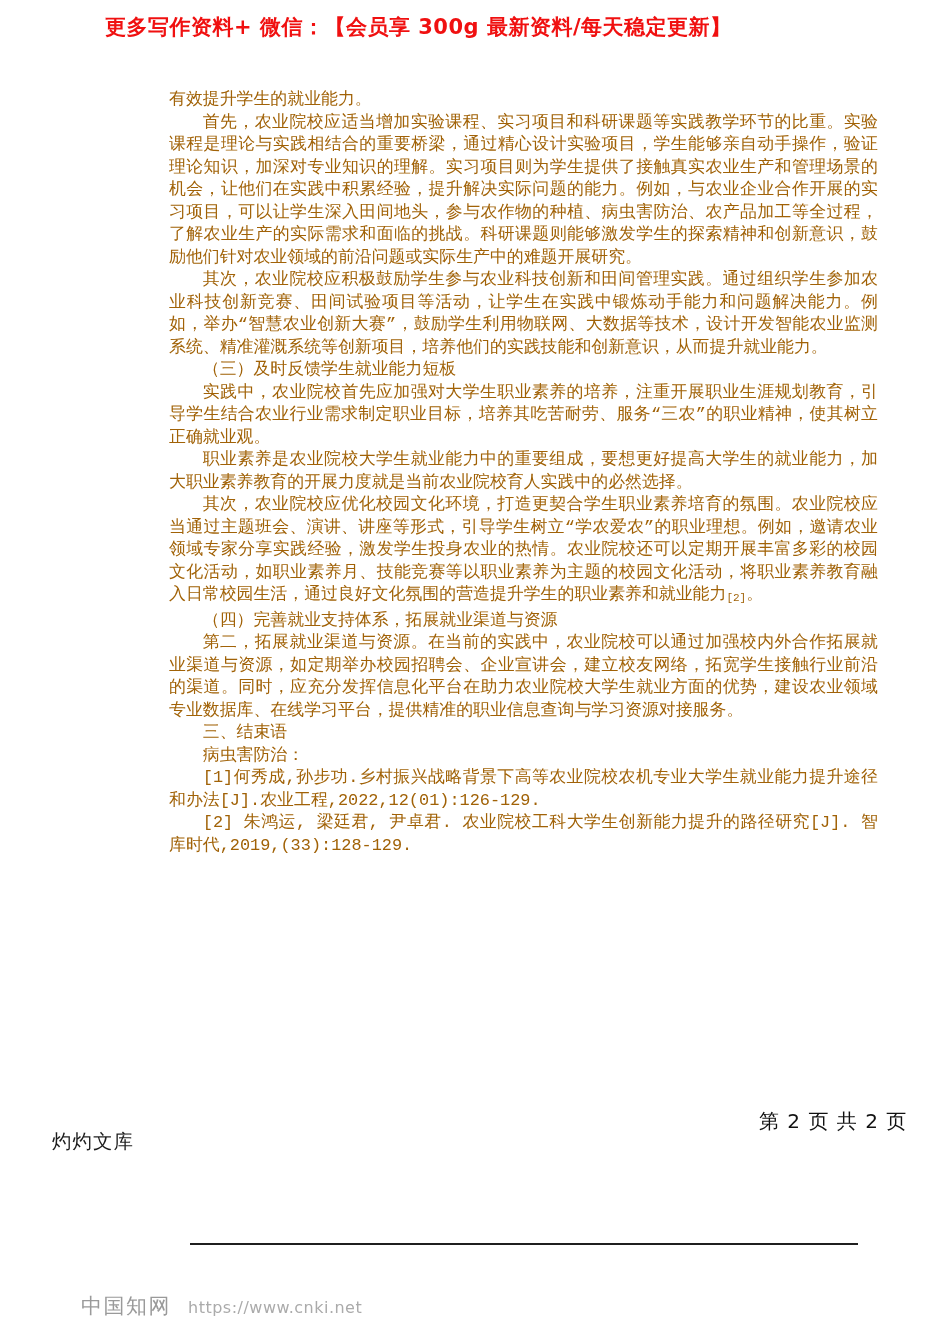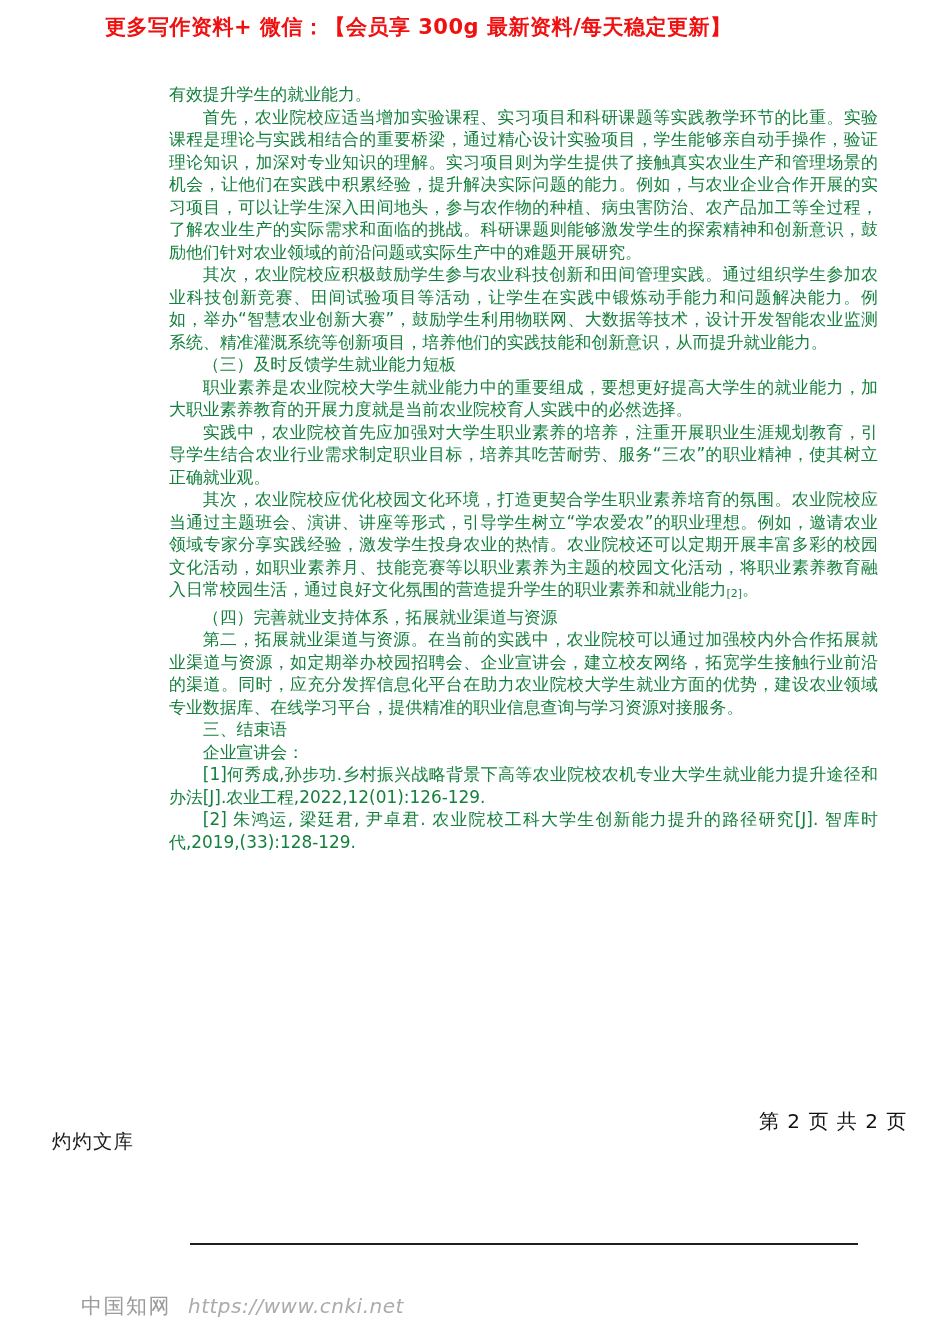--- a/index.html
+++ b/index.html
@@ -18,26 +18,27 @@
     top: 13px;
     font-size: 21px;
     font-weight: 700;
     color: #f01010;
     letter-spacing: 0.5px;
     white-space: nowrap;
   }
   .doc-body {
     position: absolute;
     left: 121px;
-    top: 83px;
+    top: 89px;
     width: 709px;
     font-size: 16.9px;
     line-height: 22.5px;
-    color: #15803d;
+    color: #a16207;
     text-align: justify;
+    font-family: Liberation Mono, monospace;
   }
   .para { margin: 0; padding: 0; }
   .para.indent { text-indent: 2em; }
   .cite {
     font-size: 11px;
     vertical-align: -2px;
   }
   .page-num {
     position: absolute;
     left: 711px;
@@ -72,46 +73,45 @@
     align-items: baseline;
     white-space: nowrap;
     text-align: right;
   }
   .cnki-name {
     font-size: 21px;
     color: #9a9a9a;
     letter-spacing: 1.5px;
   }
   .cnki-url {
-    font-size: 20px;
+    font-size: 16px;
     color: #ababab;
     margin-left: 17px;
     letter-spacing: 0.5px;
-    font-style: italic;
   }
 </style>
 </head>
 <body>
 
 <div class="page">
 
   <div class="banner" style="color: rgb(240, 16, 16);">更多写作资料+ 微信：【会员享 300g 最新资料/每天稳定更新】</div>
 
   <div class="doc-body">
       <p class="para"><span>有效提升学生的就业能力。</span></p>
       <p class="para indent"><span>首先，农业院校应适当增加实验课程、实习项目和科研课题等实践教学环节的比重。实验课程是理论与实践相结合的重要桥梁，通过精心设计实验项目，学生能够亲自动手操作，验证理论知识，加深对专业知识的理解。实习项目则为学生提供了接触真实农业生产和管理场景的机会，让他们在实践中积累经验，提升解决实际问题的能力。例如，与农业企业合作开展的实习项目，可以让学生深入田间地头，参与农作物的种植、病虫害防治、农产品加工等全过程，了解农业生产的实际需求和面临的挑战。科研课题则能够激发学生的探索精神和创新意识，鼓励他们针对农业领域的前沿问题或实际生产中的难题开展研究。</span></p>
       <p class="para indent"><span>其次，农业院校应积极鼓励学生参与农业科技创新和田间管理实践。通过组织学生参加农业科技创新竞赛、田间试验项目等活动，让学生在实践中锻炼动手能力和问题解决能力。例如，举办“智慧农业创新大赛”，鼓励学生利用物联网、大数据等技术，设计开发智能农业监测系统、精准灌溉系统等创新项目，培养他们的实践技能和创新意识，从而提升就业能力。</span></p>
       <p class="para indent"><span>（三）及时反馈学生就业能力短板</span></p>
+      <p class="para indent"><span>实践中，农业院校首先应加强对大学生职业素养的培养，注重开展职业生涯规划教育，引导学生结合农业行业需求制定职业目标，培养其吃苦耐劳、服务“三农”的职业精神，使其树立正确就业观。</span></p>
       <p class="para indent"><span>职业素养是农业院校大学生就业能力中的重要组成，要想更好提高大学生的就业能力，加大职业素养教育的开展力度就是当前农业院校育人实践中的必然选择。</span></p>
-      <p class="para indent"><span>实践中，农业院校首先应加强对大学生职业素养的培养，注重开展职业生涯规划教育，引导学生结合农业行业需求制定职业目标，培养其吃苦耐劳、服务“三农”的职业精神，使其树立正确就业观。</span></p>
       <p class="para indent"><span>其次，农业院校应优化校园文化环境，打造更契合学生职业素养培育的氛围。农业院校应当通过主题班会、演讲、讲座等形式，引导学生树立“学农爱农”的职业理想。例如，邀请农业领域专家分享实践经验，激发学生投身农业的热情。农业院校还可以定期开展丰富多彩的校园文化活动，如职业素养月、技能竞赛等以职业素养为主题的校园文化活动，将职业素养教育融入日常校园生活，通过良好文化氛围的营造提升学生的职业素养和就业能力</span><span class="cite">[2]</span><span>。</span></p>
       <p class="para indent"><span>（四）完善就业支持体系，拓展就业渠道与资源</span></p>
       <p class="para indent"><span>第二，拓展就业渠道与资源。在当前的实践中，农业院校可以通过加强校内外合作拓展就业渠道与资源，如定期举办校园招聘会、企业宣讲会，建立校友网络，拓宽学生接触行业前沿的渠道。同时，应充分发挥信息化平台在助力农业院校大学生就业方面的优势，建设农业领域专业数据库、在线学习平台，提供精准的职业信息查询与学习资源对接服务。</span></p>
       <p class="para indent"><span>三、结束语</span></p>
-      <p class="para indent"><span>企业宣讲会：</span></p>
+      <p class="para indent"><span>病虫害防治：</span></p>
       <p class="para indent"><span>[1]何秀成,孙步功.乡村振兴战略背景下高等农业院校农机专业大学生就业能力提升途径和办法[J].农业工程,2022,12(01):126-129.</span></p>
       <p class="para indent"><span>[2] 朱鸿运, 梁廷君, 尹卓君. 农业院校工科大学生创新能力提升的路径研究[J]. 智库时代,2019,(33):128-129.</span></p>
     </div>
 
   <div class="page-num">第 2 页 共 2 页</div>
 
   <div class="lib-mark">灼灼文库</div>
 
   <div class="divider"></div>
 

